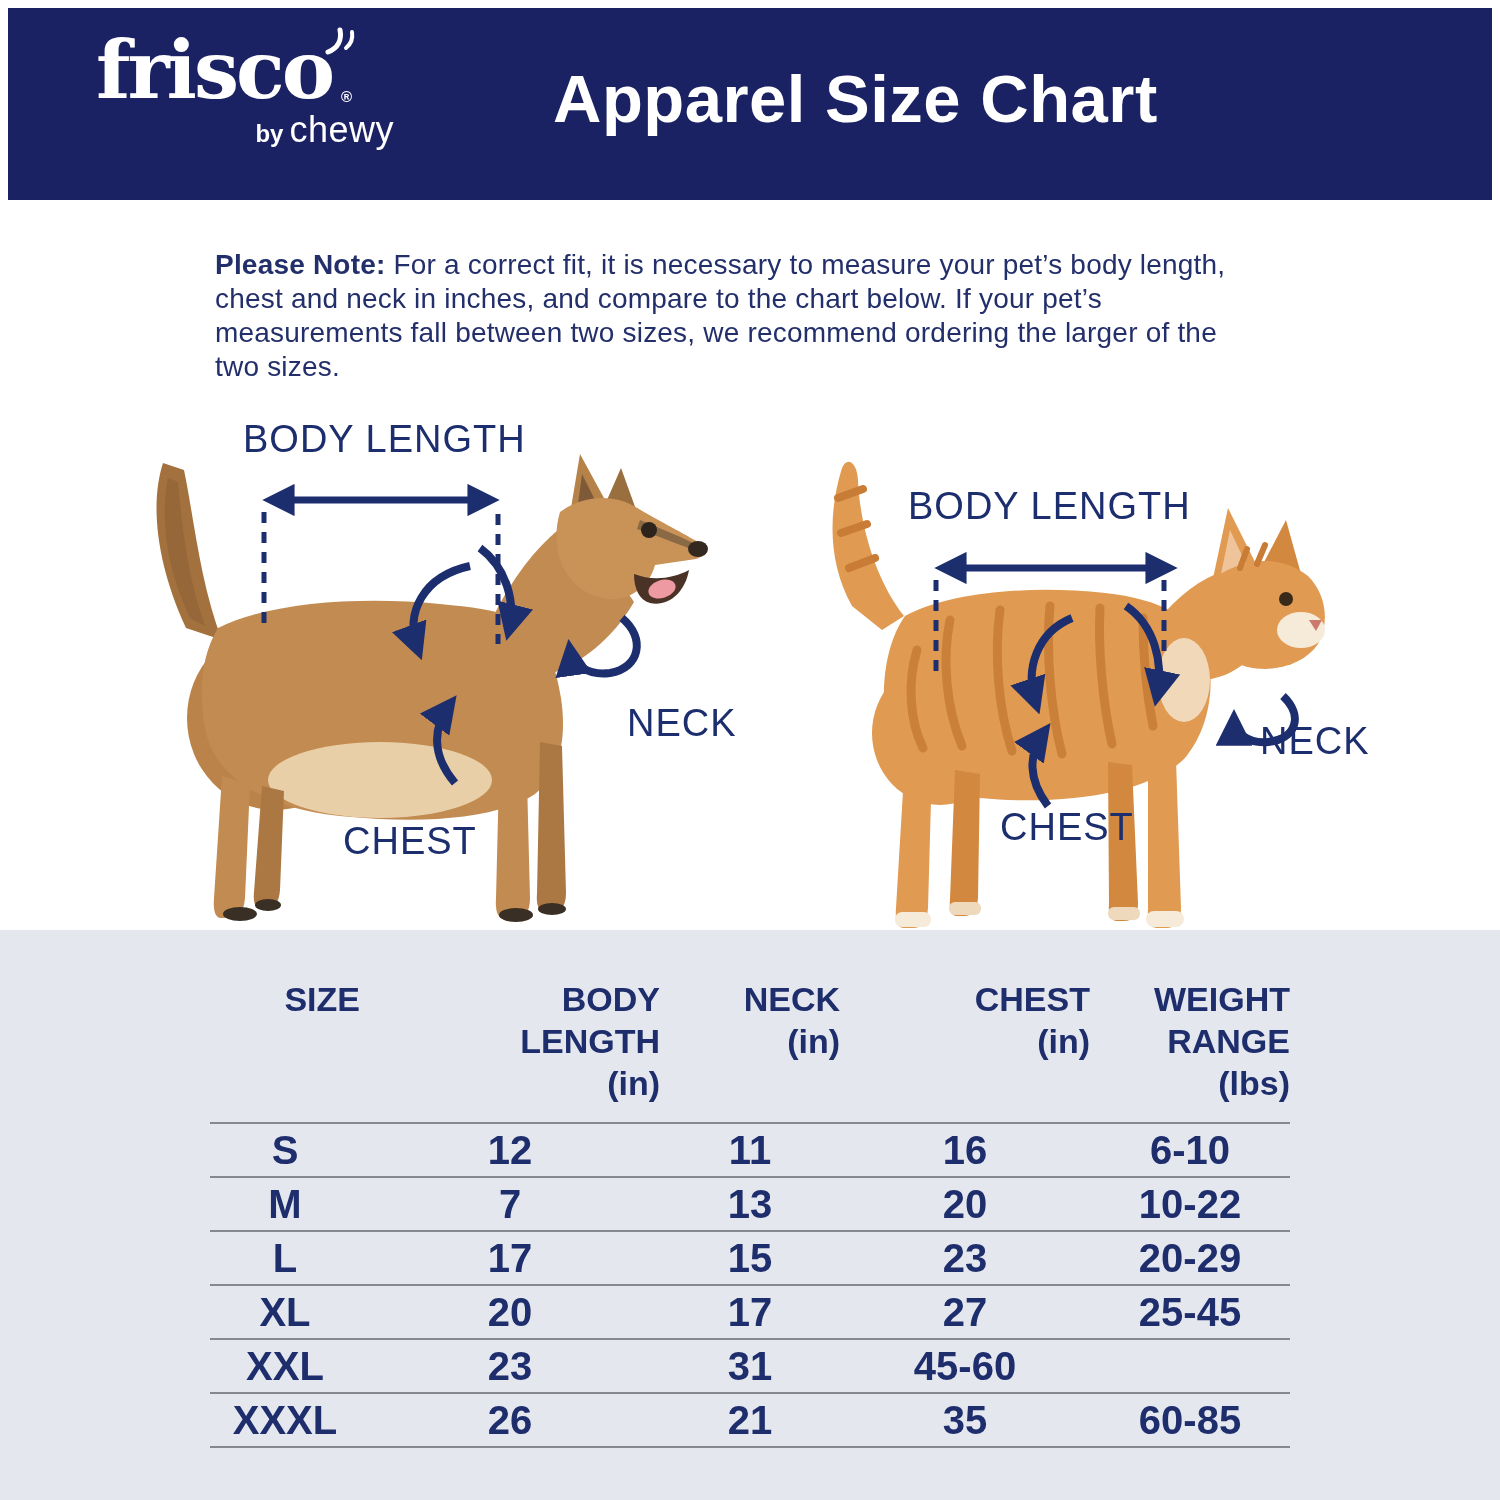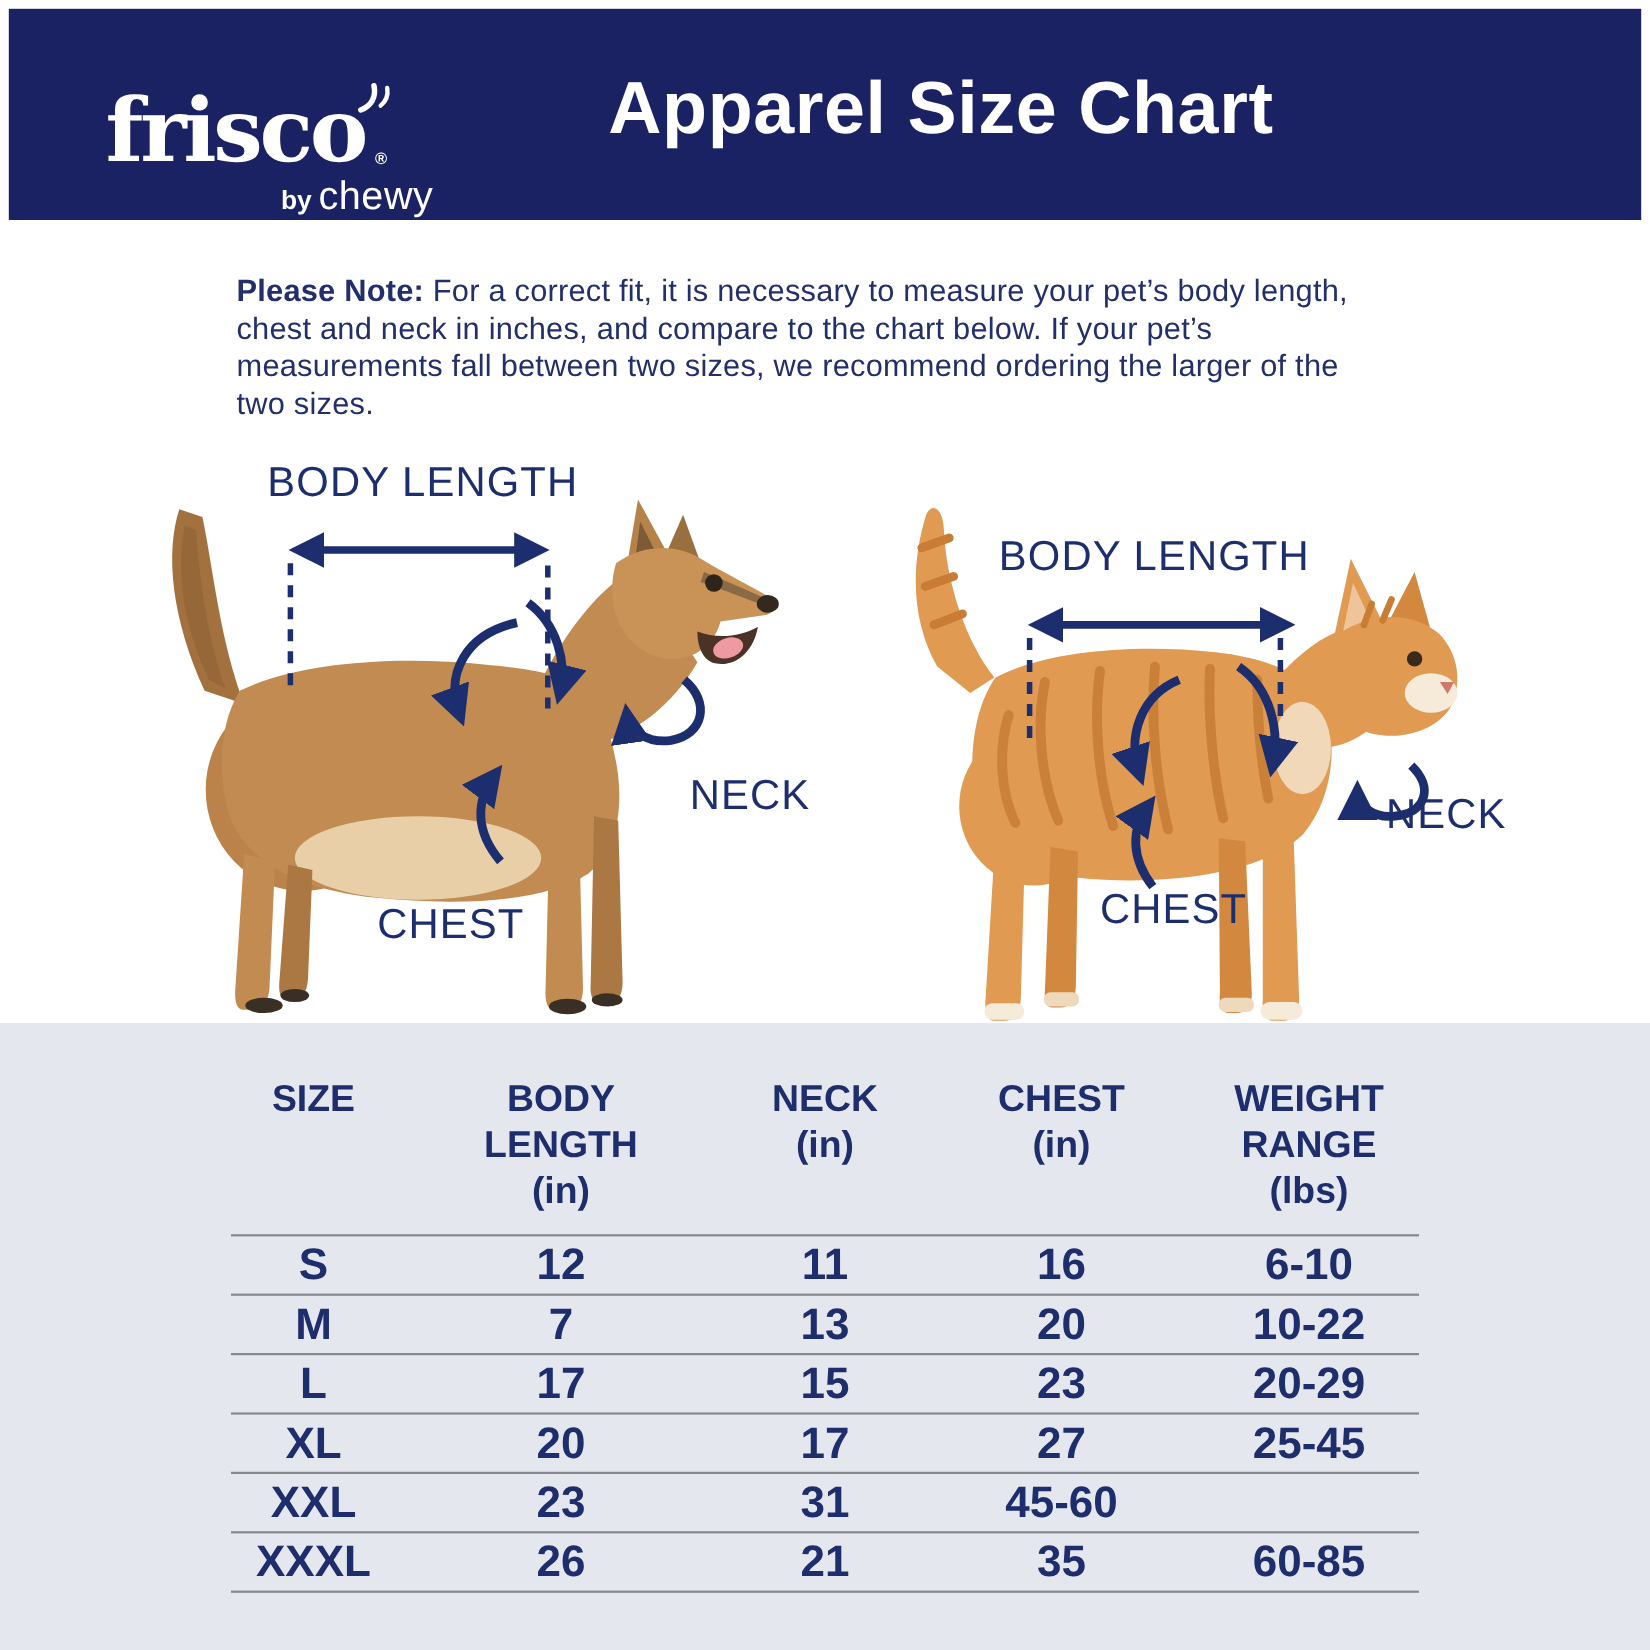--- a/index.html
+++ b/index.html
@@ -9,21 +9,21 @@
   }
   
   .header{
     position:absolute;left:8px;top:8px;width:1484px;height:192px;
     background:#1b2264;
   }
   .logo{position:absolute;left:88px;top:22px;width:300px;color:#ffffff;}
   .logo-word{
     position:relative;display:inline-block;
     font-family:"DejaVu Serif",serif;font-weight:bold;
-    font-size:80px;line-height:1.0;letter-spacing:-3px;margin-top:48px;
+    font-size:80px;line-height:1.0;letter-spacing:-3px;
   }
   .logo-flick{position:absolute;right:-24px;top:-4px;}
   .logo-reg{
     position:absolute;right:-20px;bottom:6px;
     font-family:"Liberation Sans",sans-serif;font-size:15px;letter-spacing:0;
   }
   .logo-by{margin-top:2px;text-align:right;padding-right:2px;line-height:1;}
   .logo-by .by{font-size:24px;font-weight:bold;margin-right:6px;}
   .logo-by .chewy{font-size:36px;font-weight:normal;letter-spacing:.5px;}
   .page-title{
@@ -51,21 +51,21 @@
   .lbl-cat-neck{left:1260px;top:342px;}
   .lbl-cat-chest{left:1000px;top:428px;}
   
   .table-section{
     position:absolute;left:0;top:930px;width:1500px;height:570px;
     background:#e4e7ee;
   }
   .size-table{position:absolute;left:210px;top:48px;width:1080px;color:#1e2d6c;}
   .trow{display:grid;grid-template-columns:150px 300px 180px 250px 200px;}
   .thead{padding-bottom:18px;border-bottom:2px solid #85888f;}
-  .hcell{text-align:center;font-size:34px;font-weight:bold;line-height:42px;}
+  .hcell{text-align:right;font-size:34px;font-weight:bold;line-height:42px;}
   .hcell span{display:block;}
   .drow{
     height:54px;line-height:52px;box-sizing:border-box;
     border-bottom:2px solid #85888f;
   }
   .dcell{text-align:center;font-size:40px;font-weight:bold;}
 </style>
 </head>
 <body>
 

